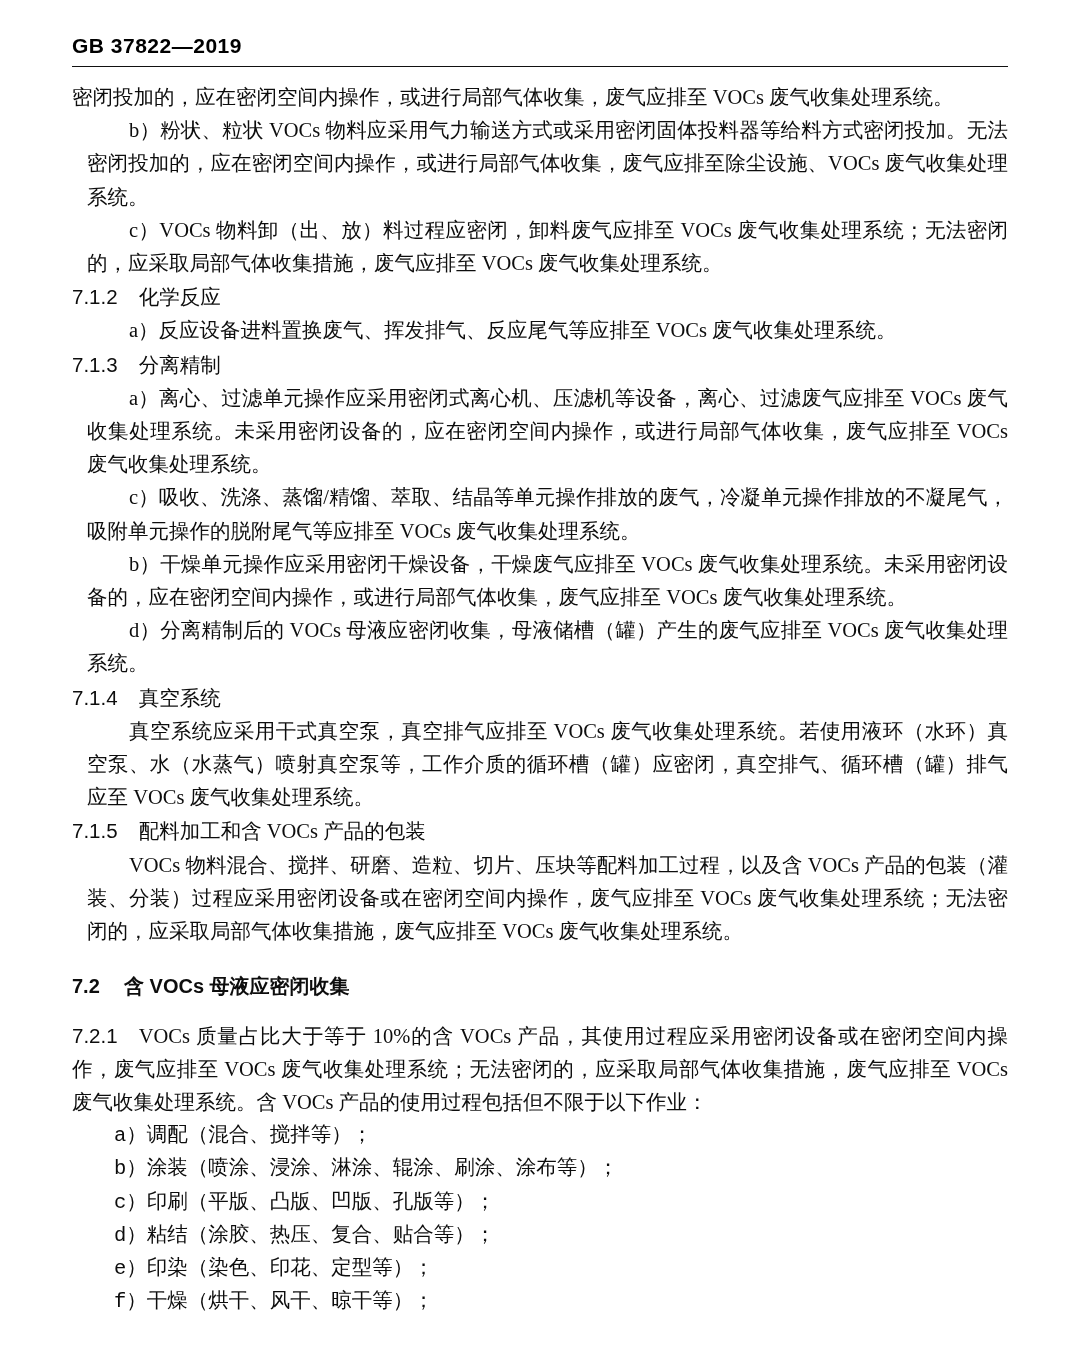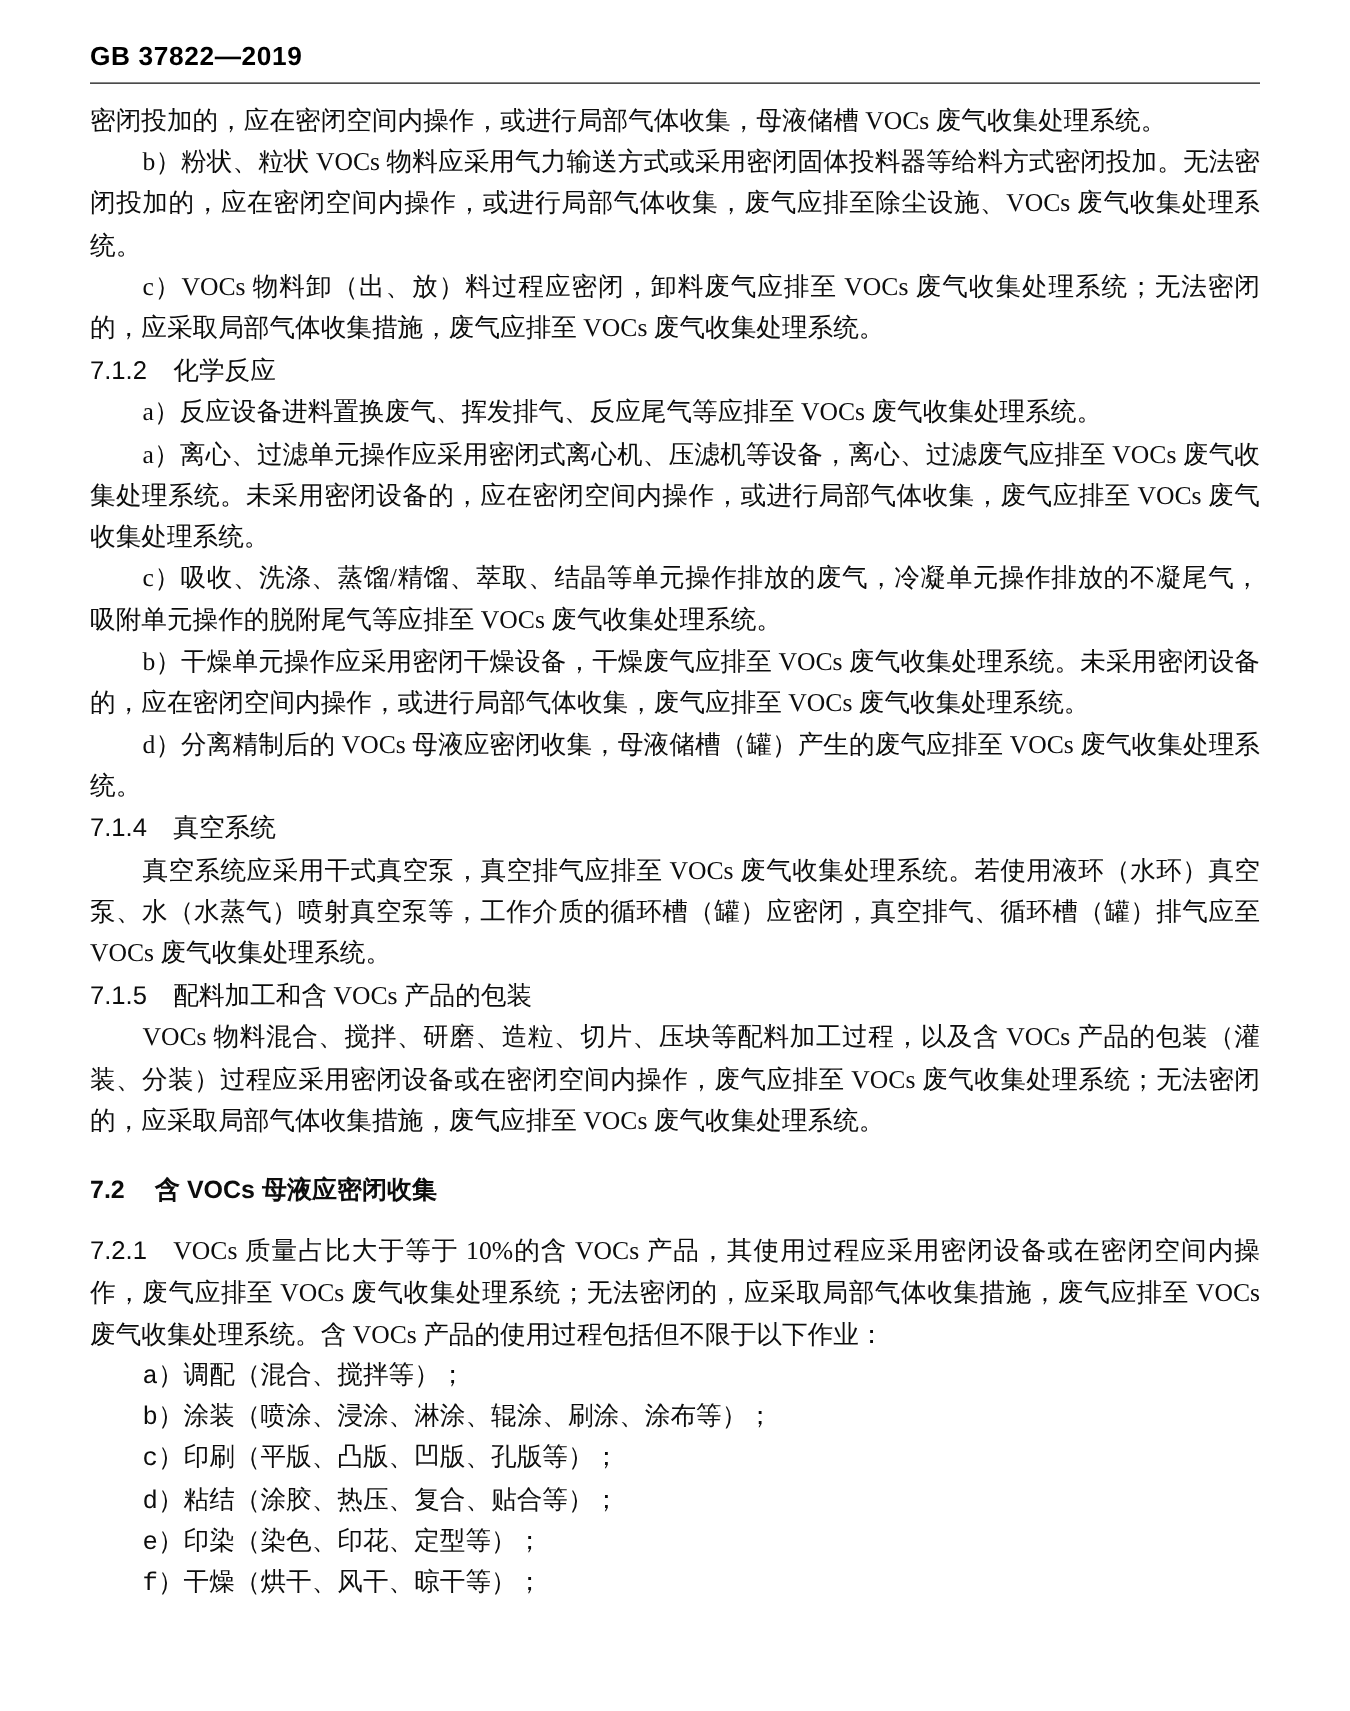--- a/index.html
+++ b/index.html
@@ -38,20 +38,21 @@
   }
   p {
     margin: 0;
     padding: 0;
   }
   .p-flush {
     text-indent: 0;
   }
   .p-indent {
     text-indent: 2.05em;
+    margin-left: 15px;
   }
   .clause {
     text-indent: 0;
   }
   .clause .num {
     display: inline-block;
     min-width: 3.25em;
   }
   .sec-head {
     font-family: "Liberation Sans", sans-serif;
@@ -75,31 +76,32 @@
 </head>
 <body>
 
 <div class="page">
 
   <div class="header">GB 37822—2019</div>
   <hr class="rule">
 
   <div class="body">
 
-    <p class="p-flush">密闭投加的，应在密闭空间内操作，或进行局部气体收集，母液储槽 VOCs 废气收集处理系统。</p>
+    <p class="p-flush">密闭投加的，应在密闭空间内操作，或进行局部气体收集，废气应排至 VOCs 废气收集处理系统。</p>
 
     <p class="p-indent">b）粉状、粒状 VOCs 物料应采用气力输送方式或采用密闭固体投料器等给料方式密闭投加。无法密闭投加的，应在密闭空间内操作，或进行局部气体收集，废气应排至除尘设施、VOCs 废气收集处理系统。</p>
 
     <p class="p-indent">c）VOCs 物料卸（出、放）料过程应密闭，卸料废气应排至 VOCs 废气收集处理系统；无法密闭的，应采取局部气体收集措施，废气应排至 VOCs 废气收集处理系统。</p>
 
     <p class="clause"><span class="num sans">7.1.2</span><span>化学反应</span></p>
 
     <p class="p-indent">a）反应设备进料置换废气、挥发排气、反应尾气等应排至 VOCs 废气收集处理系统。</p>
 
 
+    <p class="clause"><span class="num sans">7.1.3</span><span>分离精制</span></p>
 
     <p class="p-indent">a）离心、过滤单元操作应采用密闭式离心机、压滤机等设备，离心、过滤废气应排至 VOCs 废气收集处理系统。未采用密闭设备的，应在密闭空间内操作，或进行局部气体收集，废气应排至 VOCs 废气收集处理系统。</p>
 
     <p class="p-indent">c）吸收、洗涤、蒸馏/精馏、萃取、结晶等单元操作排放的废气，冷凝单元操作排放的不凝尾气，吸附单元操作的脱附尾气等应排至 VOCs 废气收集处理系统。</p>
 
     <p class="p-indent">b）干燥单元操作应采用密闭干燥设备，干燥废气应排至 VOCs 废气收集处理系统。未采用密闭设备的，应在密闭空间内操作，或进行局部气体收集，废气应排至 VOCs 废气收集处理系统。</p>
 
     <p class="p-indent">d）分离精制后的 VOCs 母液应密闭收集，母液储槽（罐）产生的废气应排至 VOCs 废气收集处理系统。</p>
 
     <p class="clause"><span class="num sans">7.1.4</span><span>真空系统</span></p>

